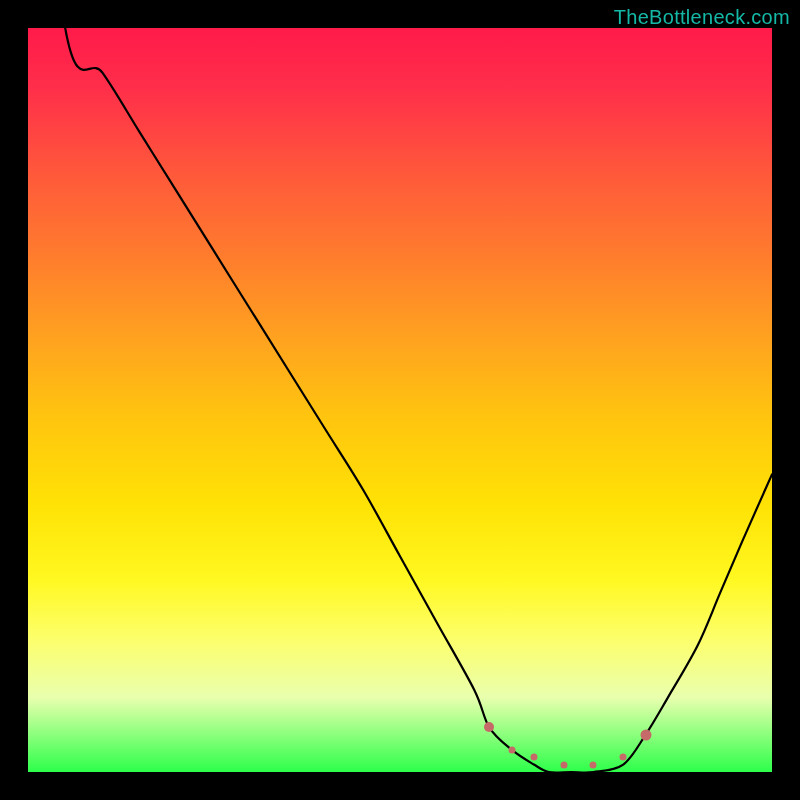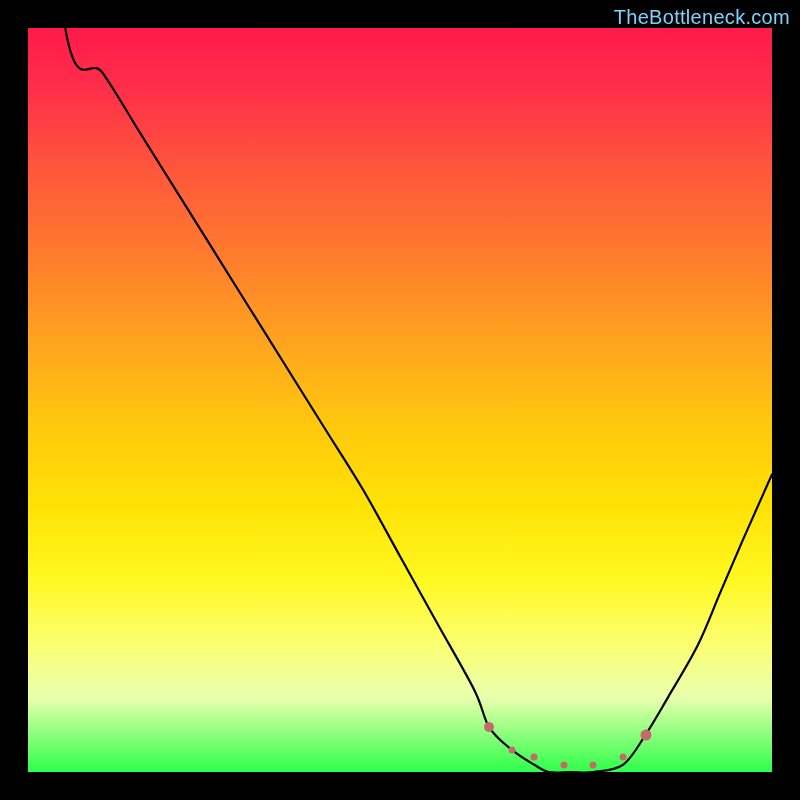--- a/index.html
+++ b/index.html
@@ -1,18 +1,18 @@
 <!DOCTYPE html>
 <html><head>
 <meta charset="utf-8">
 <style>
   * { margin: 0; padding: 0; box-sizing: border-box; }
   html, body { width: 800px; height: 800px; background: #000; overflow: hidden; font-family: Arial, sans-serif; }
   .container { position: relative; width: 800px; height: 800px; }
-  .watermark { position: absolute; top: 6px; right: 10px; color: #7dd3fc; font-size: 20px; font-weight: normal; letter-spacing: 0.3px; }
+  .watermark { position: absolute; top: 6px; right: 10px; color: #14b8a6; font-size: 20px; font-weight: normal; letter-spacing: 0.3px; }
   .plot-area { position: absolute; left: 28px; top: 28px; width: 744px; height: 744px; }
   .gradient-bg { position: absolute; inset: 0; background: linear-gradient(to bottom,
       #ff1a4a 0%,
       #ff2e4a 8%,
       #ff5a3a 20%,
       #ff7a2e 30%,
       #ffa31f 42%,
       #ffc40f 52%,
       #ffe205 64%,
       #fff820 74%,

